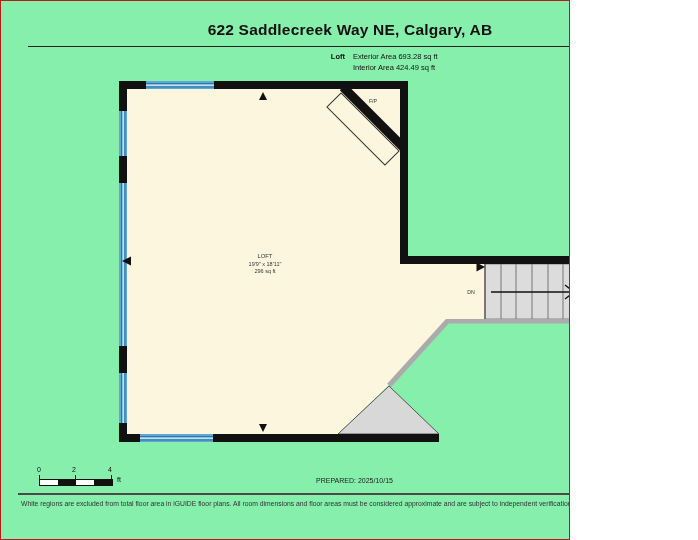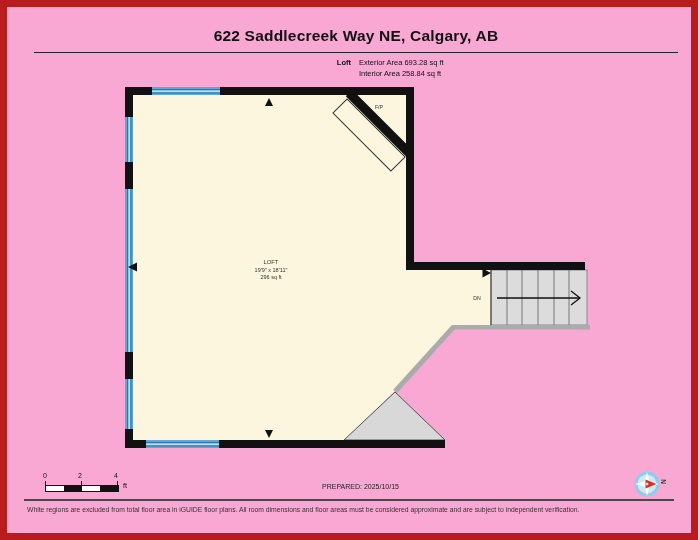--- a/index.html
+++ b/index.html
@@ -3,23 +3,23 @@
 <meta charset="utf-8">
 <style>
   :root{
     --wall:#111111; --floor:#FCF6DF;
     --window-blue:#5FA8D5; --window-dark:#2F76A6; --window-light:#D6EAF5;
     --stair-fill:#DCDCDC; --gray-wall:#ABABAB; --void-fill:#D8D8D8;
     --compass-blue:#8FCBEA; --compass-red:#D93025;
   }
   html,body{margin:0;padding:0;background:#ffffff;}
   .page{
-    position:relative; width:698px; height:540px; background:#f9a8d4;
+    position:relative; width:570px; height:540px; background:#86efac;
     font-family:"Liberation Sans", sans-serif; color:#111; overflow:hidden;
-    border:7px solid #b91c1c; box-sizing:border-box;
+    border:1px solid #b91c1c; box-sizing:border-box;
   }
   .title{
     position:absolute; top:20px; left:0; width:698px; text-align:center;
     font-size:15.5px; font-weight:bold; letter-spacing:.2px;
   }
   .title-rule{position:absolute; top:45px; left:27px; width:644px; border-top:1.5px solid #222;}
   .subtitle{
     position:absolute; top:50px; left:296px;
     display:grid; grid-template-columns:48px auto; column-gap:8px;
     font-size:7.5px; line-height:11px;
@@ -62,21 +62,21 @@
 
 <div class="page">
 
   <div class="title">622 Saddlecreek Way NE, Calgary, AB</div>
   <div class="title-rule"></div>
 
   <div class="subtitle">
     <span class="lbl">Loft</span>
     <span>Exterior Area 693.28 sq ft</span>
     <span class="lbl"></span>
-    <span>Interior Area 258.84 sq ft</span>
+    <span>Interior Area 424.49 sq ft</span>
   </div>
 
   <svg class="plan-svg" width="698" height="540" viewBox="0 0 698 540">
 
     <polygon class="floorf" points="126,88 399,88 399,263 484,263 484,318 447,318 388,384 337,433 126,433"></polygon>
 
     <g>
       <rect class="stairf" x="484" y="263" width="96" height="55"></rect>
       <line class="tread" x1="500" y1="263" x2="500" y2="318"></line>
       <line class="tread" x1="515" y1="263" x2="515" y2="318"></line>

